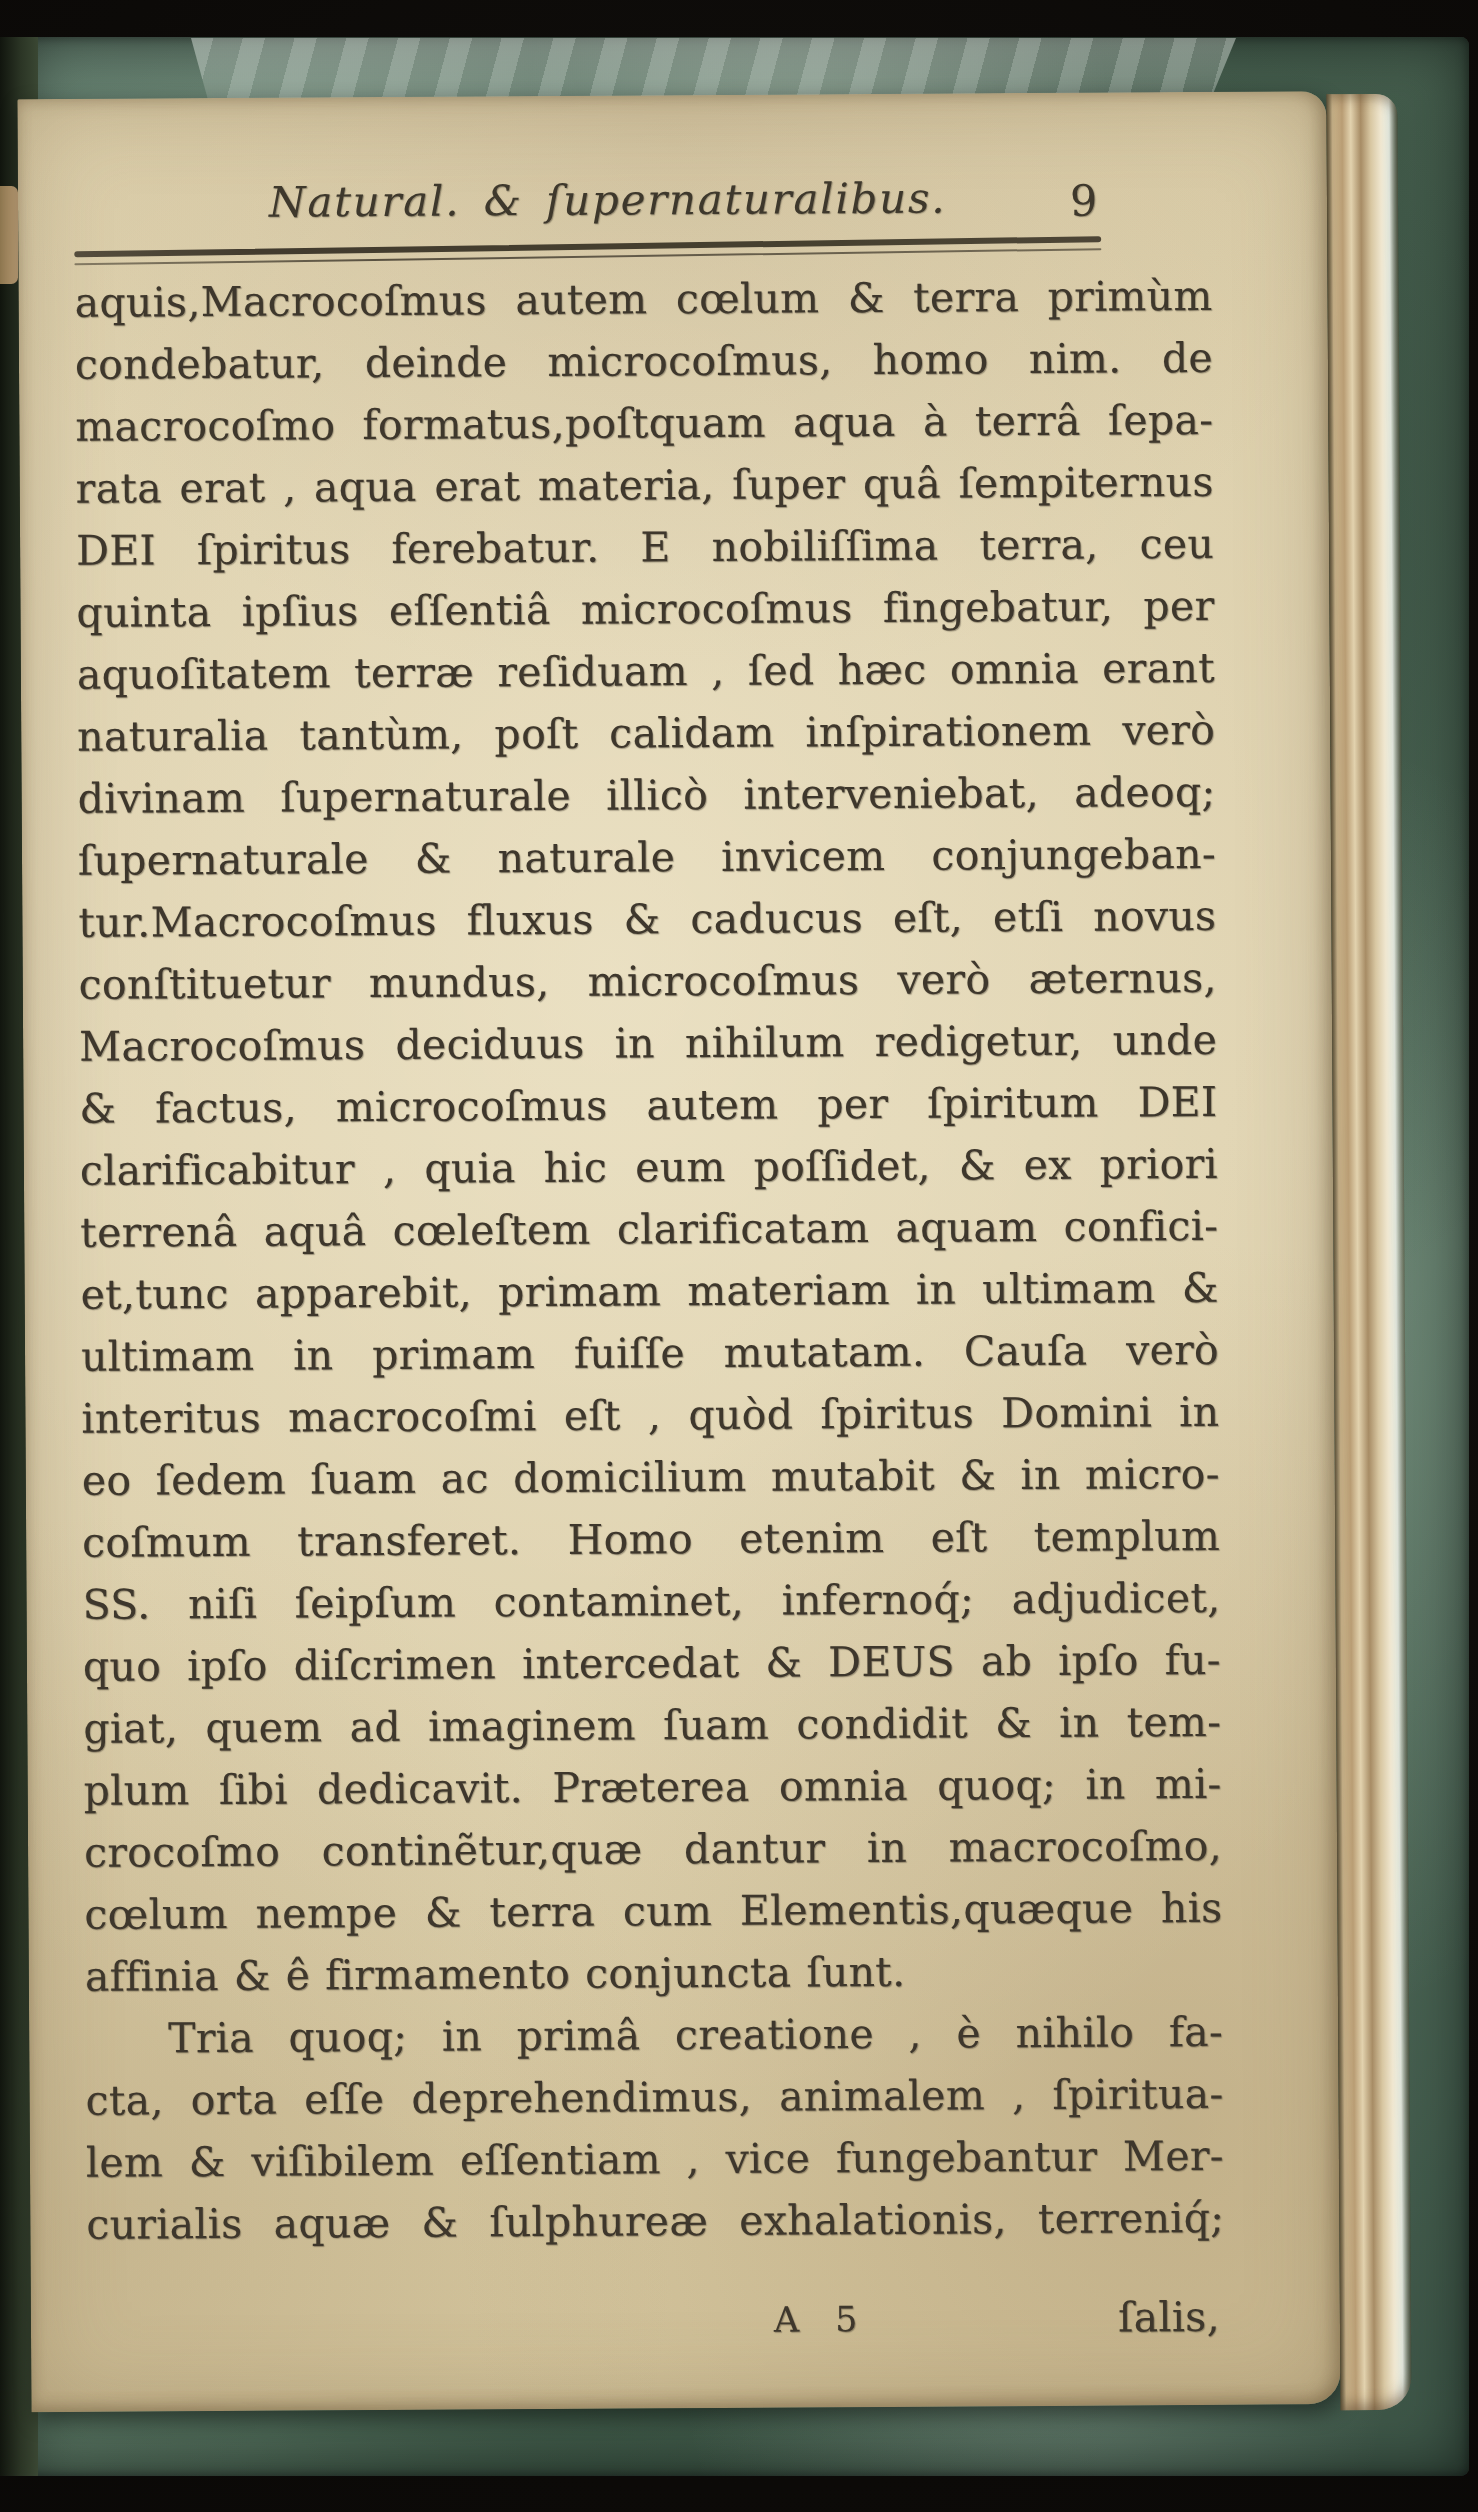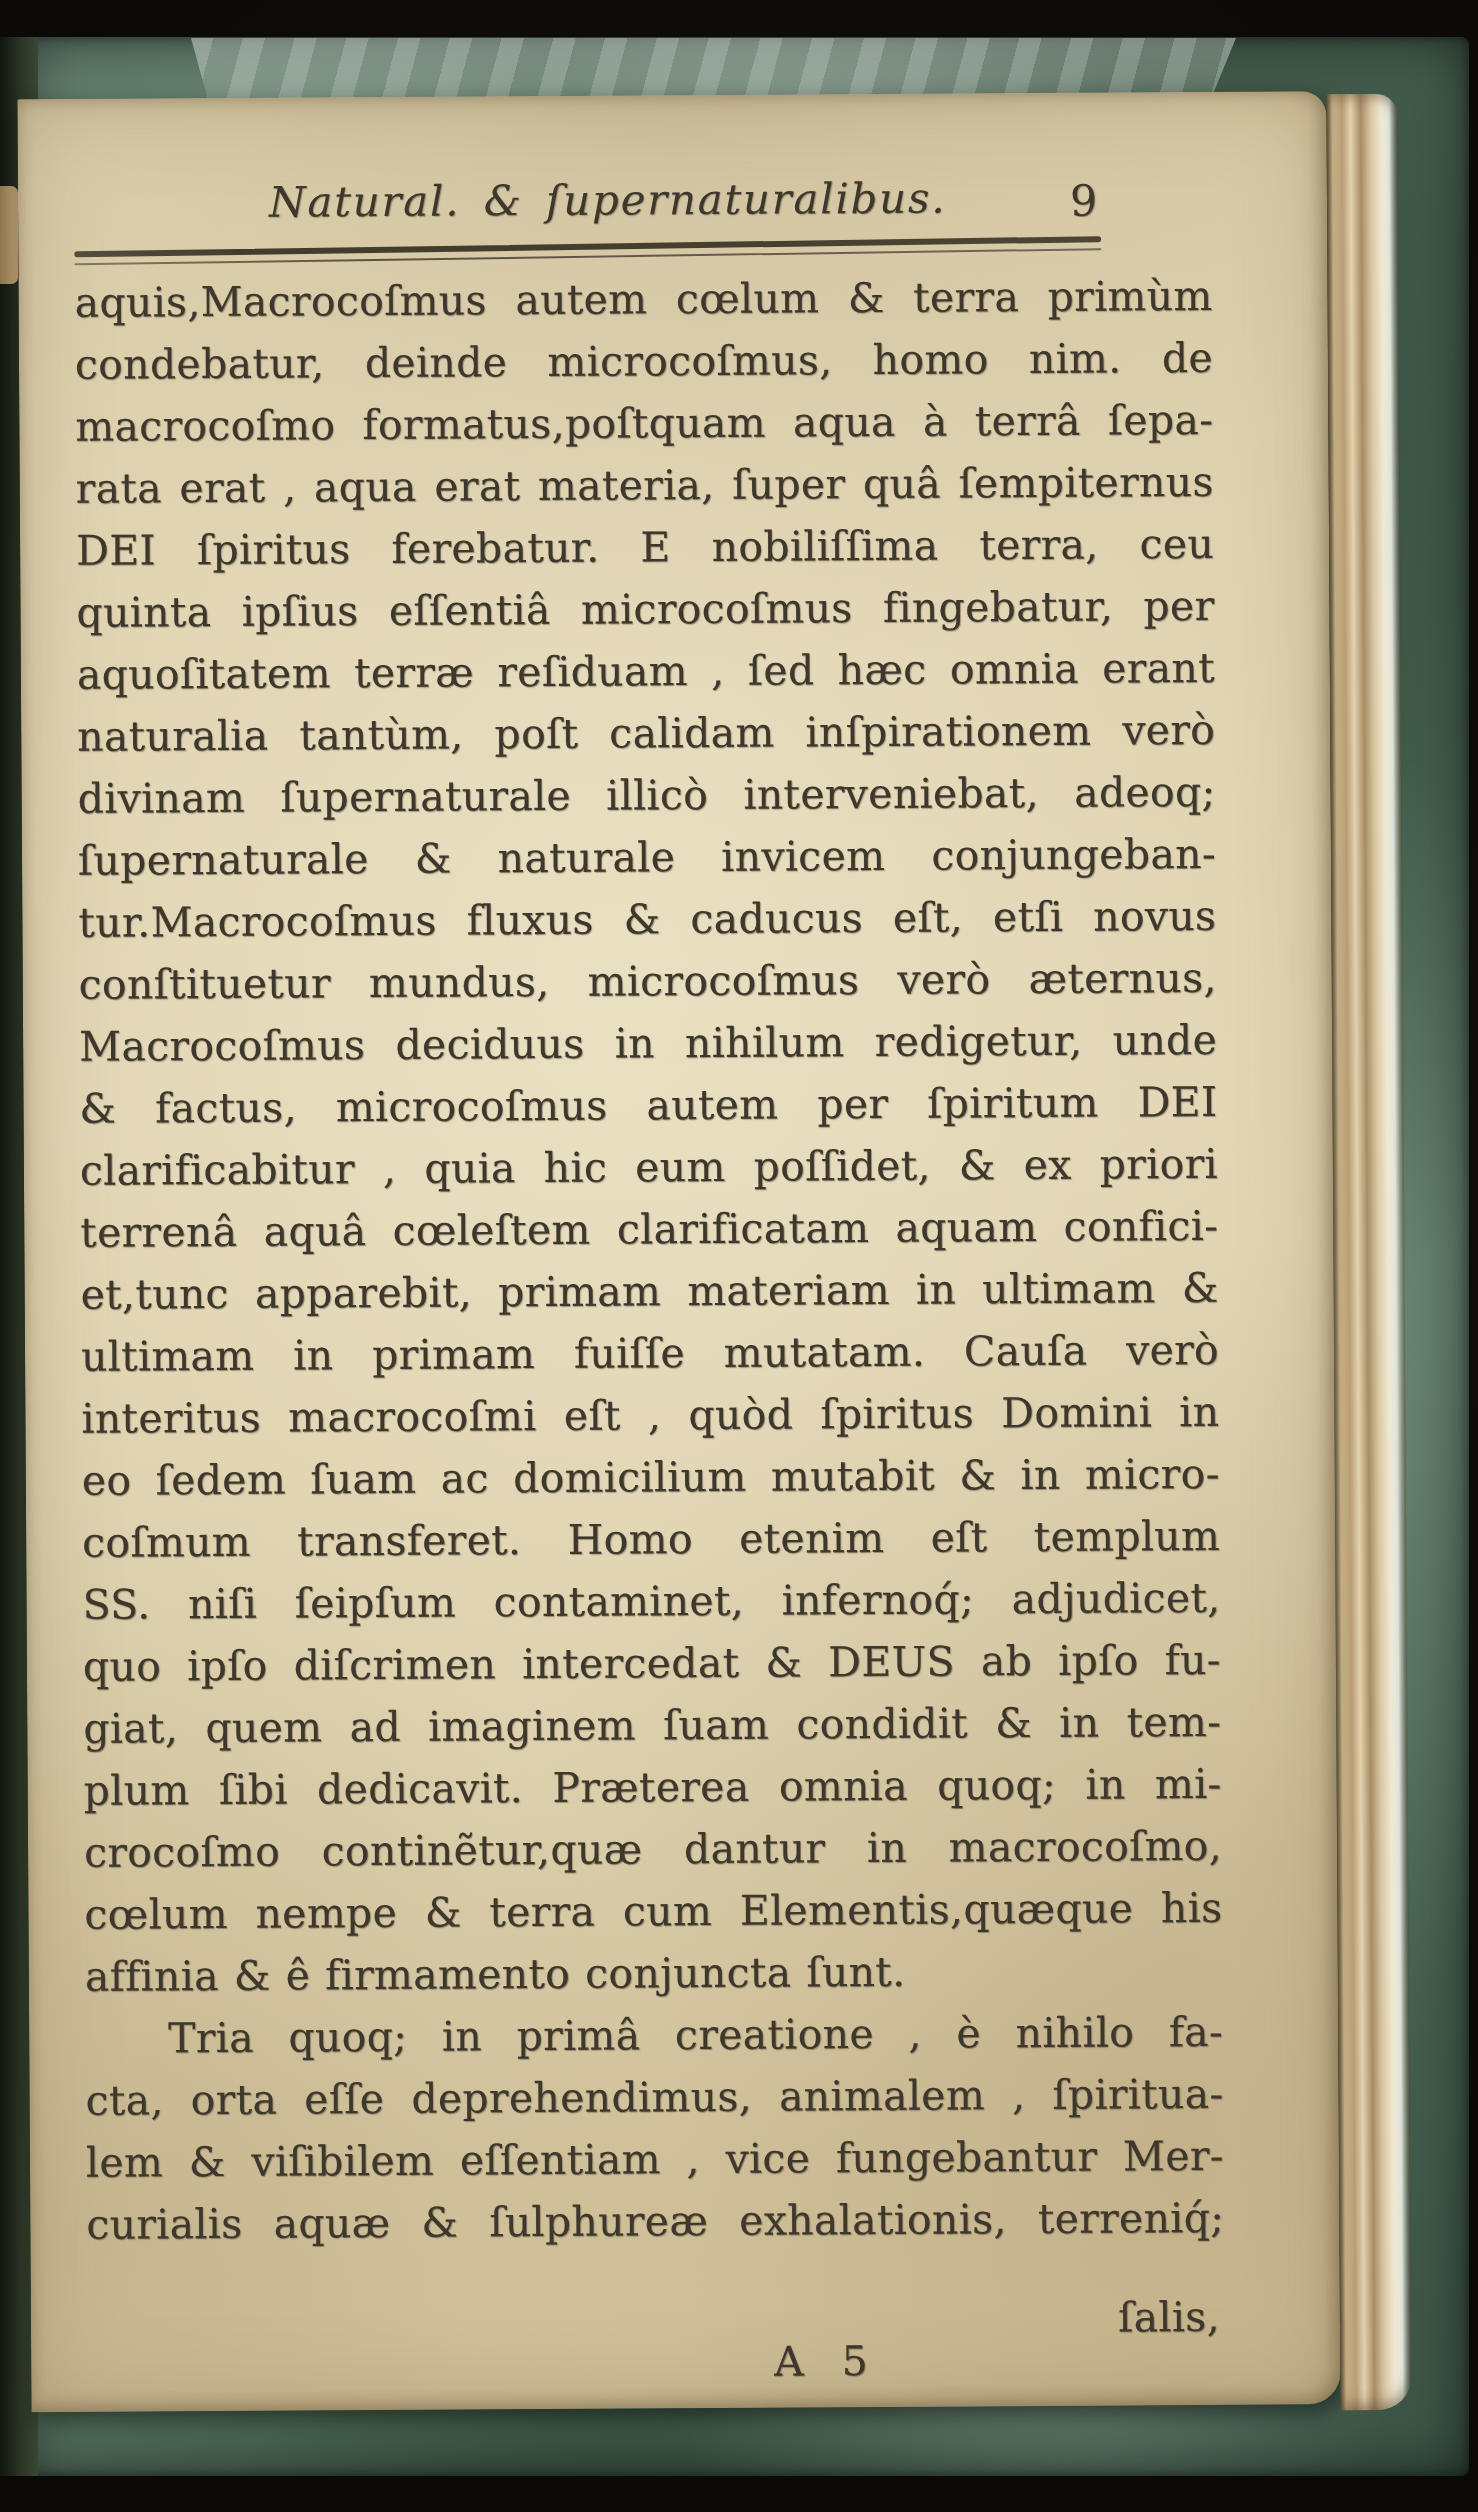--- a/index.html
+++ b/index.html
@@ -92,21 +92,21 @@
   .text{
     position:absolute;left:56px;top:173px;width:1138px;
     font-size:41px;line-height:62px;color:#3e372c;
     letter-spacing:0.3px;word-spacing:1.7px;
     text-shadow:0.9px 1px 1.1px rgba(58,49,37,0.40), -0.3px 0.2px 0.7px rgba(58,49,37,0.22);
   }
   .tl{text-align:justify;text-align-last:justify;white-space:nowrap;}
   .tl.noj{text-align:left;text-align-last:left;}
   .tl.ind{text-indent:83px;}
   .footer{position:relative;margin-top:37px;height:63px;}
-  .sig{position:absolute;left:687px;font-size:41px;letter-spacing:11.6px;margin-top:42px;}
+  .sig{position:absolute;left:687px;font-size:35px;letter-spacing:11.6px;}
   .catch{position:absolute;right:5px;font-size:41px;margin-left:44px;}
 </style>
 </head>
 <body>
 
 <div class="scene">
   <div class="board"></div>
   <div class="marble-wrap"></div>
   <div class="spine"></div>
   <div class="tab"></div>

